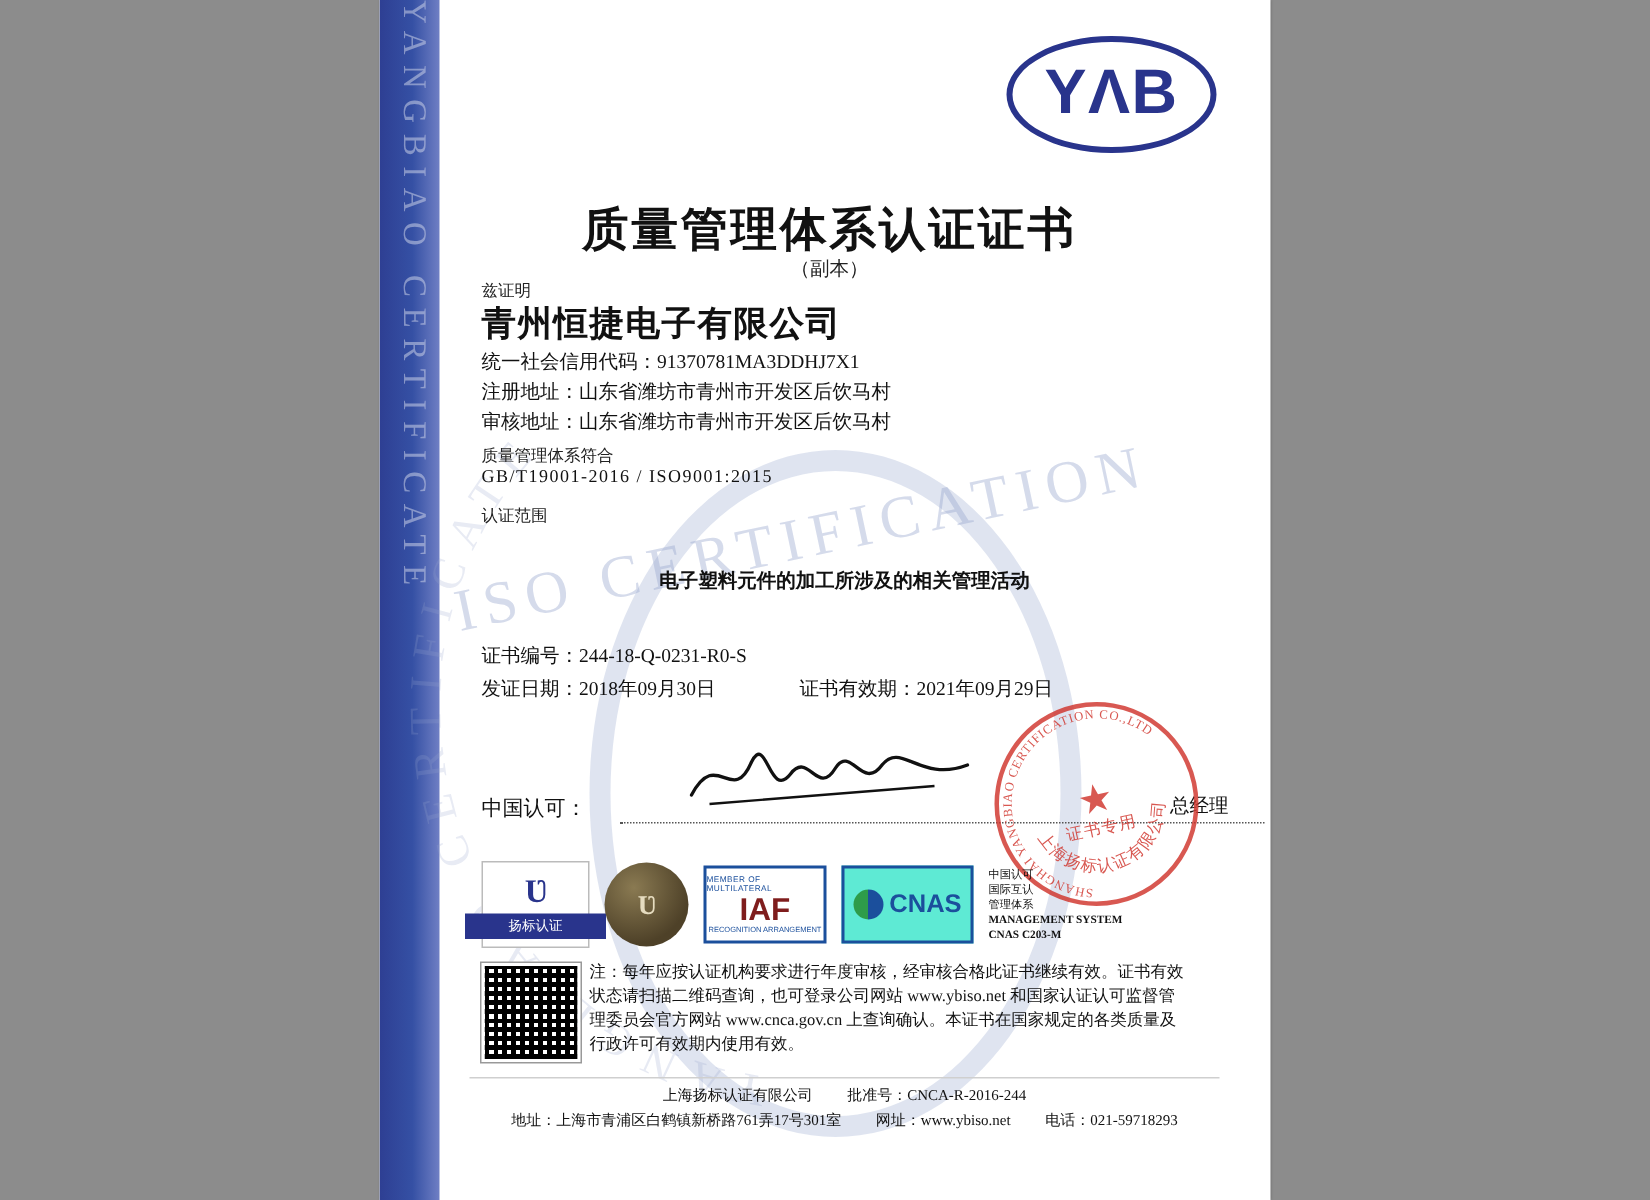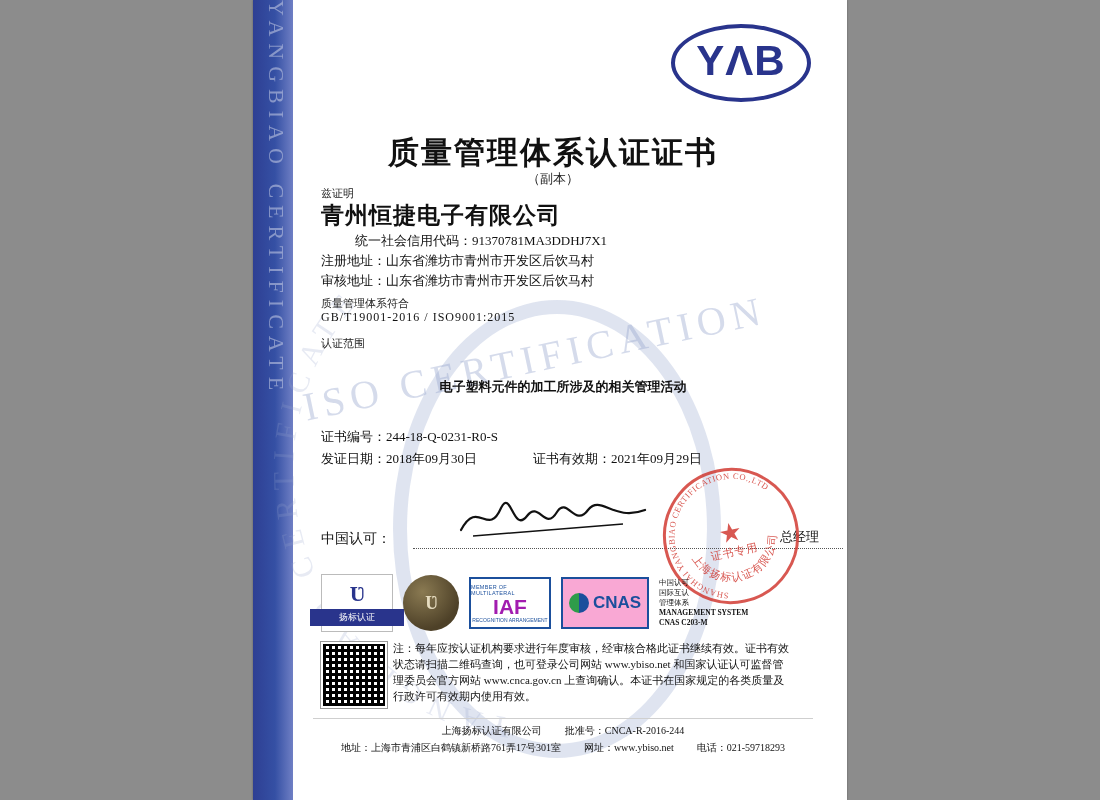--- a/index.html
+++ b/index.html
@@ -265,24 +265,24 @@
   .lg-medal {
     width: 56px; height: 56px; border-radius: 50%;
     background: radial-gradient(circle at 35% 30%, #8a7a52, #4e4128 70%);
     color: #e6dcc0; font-size: 18px; font-weight: bold;
     font-family: "Liberation Serif", serif;
   }
   .lg-iaf {
     width: 82px; height: 52px; border: 2px solid #1b4f9c; background: #fff;
   }
   .lg-iaf .t { font-size: 5.5px; color: #1b4f9c; letter-spacing: .3px;}
-  .lg-iaf .m { font-size: 21px; font-weight: bold; color: #a21caf; line-height: 21px; font-family: "Liberation Sans", sans-serif;}
+  .lg-iaf .m { font-size: 21px; font-weight: bold; color: #7f1d1d; line-height: 21px; font-family: "Liberation Sans", sans-serif;}
   .lg-iaf .b { font-size: 5px; color: #1b4f9c; }
   .lg-cnas {
-    width: 88px; height: 52px; border: 2px solid #1b4f9c; background: #f9a8d4;
+    width: 88px; height: 52px; border: 2px solid #1b4f9c; background: #5eead4;
     flex-direction: row; gap: 4px;
   }
   .lg-cnas .sw {
     width: 20px; height: 20px; border-radius: 50%;
     background: conic-gradient(#1b4f9c 0 50%, #2e9c4a 0 100%);
   }
   .lg-cnas .m { font-size: 17px; font-weight: bold; color: #1b4f9c; font-family: "Liberation Sans", sans-serif;}
   .cnas-text {
     font-size: 7.5px; color: #111; line-height: 10px;
     font-family: "Liberation Serif", serif;
@@ -357,21 +357,21 @@
       </svg>
     </div>
 
     <div class="logo">YΛB</div>
 
     <div class="title">质量管理体系认证证书</div>
     <div class="subtitle">（副本）</div>
 
     <div class="row lbl-small" style="top:186px;">兹证明</div>
     <div class="row company" style="top:200px;">青州恒捷电子有限公司</div>
-    <div class="row info" style="top:232px;margin-left:34px;">统一社会信用代码：91370781MA3DDHJ7X1</div>
+    <div class="row info" style="top:232px;">统一社会信用代码：91370781MA3DDHJ7X1</div>
     <div class="row info" style="top:252px;">注册地址：山东省潍坊市青州市开发区后饮马村</div>
     <div class="row info" style="top:272px;">审核地址：山东省潍坊市青州市开发区后饮马村</div>
     <div class="row lbl-small" style="top:296px;">质量管理体系符合</div>
     <div class="row std" style="top:310px;">GB/T19001-2016  /  ISO9001:2015</div>
     <div class="row lbl-small" style="top:336px;">认证范围</div>
     <div class="scope">电子塑料元件的加工所涉及的相关管理活动</div>
 
     <div class="row meta" style="top:428px;">证书编号：244-18-Q-0231-R0-S</div>
     <div class="row meta" style="top:450px;">发证日期：2018年09月30日</div>
     <div class="meta" style="position:absolute;left:280px;top:450px;">证书有效期：2021年09月29日</div>

